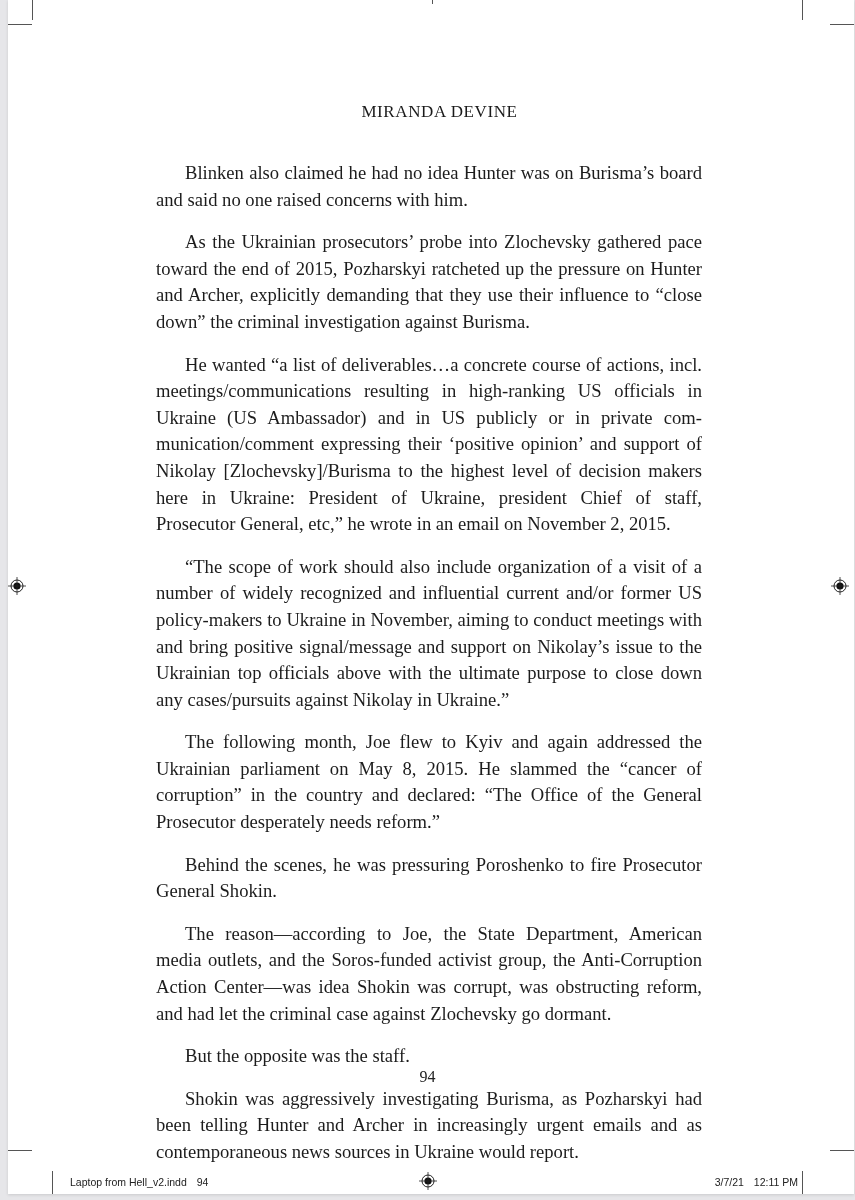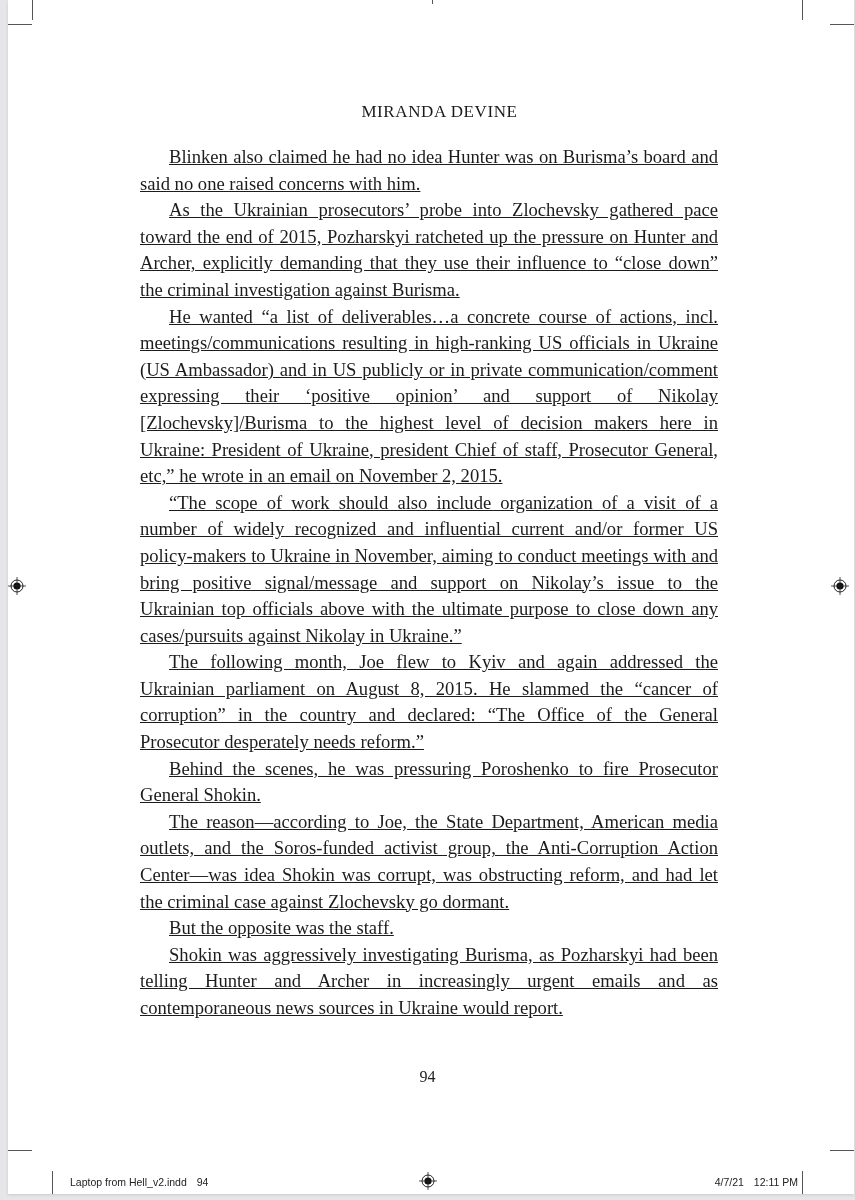--- a/index.html
+++ b/index.html
@@ -46,23 +46,22 @@
       left: 140px;
       top: 144px;
       width: 578px;
       font-family: "Liberation Serif", serif;
       font-size: 18.6px;
       line-height: 26.6px;
       color: #1c1c1c;
       text-align: justify;
     }
     .body-text p {
-      margin: 0;
+      margin: 16px;
       text-indent: 29px;
-      text-decoration: underline;
     }
     .folio {
       position: absolute;
       left: 0;
       width: 855px;
       top: 1068px;
       text-align: center;
       font-family: "Liberation Serif", serif;
       font-size: 16px;
       color: #222;
@@ -114,27 +113,27 @@
   </svg>
 </div>
 
 <div class="header">MIRANDA DEVINE</div>
 
 <div class="body-text">
   <p>Blinken also claimed he had no idea Hunter was on Burisma’s board and said no one raised concerns with him.</p>
   <p>As the Ukrainian prosecutors’ probe into Zlochevsky gathered pace toward the end of 2015, Pozharskyi ratcheted up the pressure on Hunter and Archer, explicitly demanding that they use their influence to “close down” the criminal investigation against Burisma.</p>
   <p>He wanted “a list of deliverables…a concrete course of actions, incl. meetings/communications resulting in high-ranking US officials in Ukraine (US Ambassador) and in US publicly or in private com­munication/comment expressing their ‘positive opinion’ and support of Nikolay [Zlochevsky]/Burisma to the highest level of decision makers here in Ukraine: President of Ukraine, president Chief of staff, Prosecutor General, etc,” he wrote in an email on November 2, 2015.</p>
   <p>“The scope of work should also include organization of a visit of a number of widely recognized and influential current and/or former US policy-makers to Ukraine in November, aiming to conduct meetings with and bring positive signal/message and support on Nikolay’s issue to the Ukrainian top officials above with the ultimate purpose to close down any cases/pursuits against Nikolay in Ukraine.”</p>
-  <p>The following month, Joe flew to Kyiv and again addressed the Ukrainian parliament on August 8, 2015. He slammed the “cancer of corruption” in the country and declared: “The Office of the General Prosecutor desperately needs reform.”</p>
+  <p>The following month, Joe flew to Kyiv and again addressed the Ukrainian parliament on May 8, 2015. He slammed the “cancer of corruption” in the country and declared: “The Office of the General Prosecutor desperately needs reform.”</p>
   <p>Behind the scenes, he was pressuring Poroshenko to fire Prosecutor General Shokin.</p>
   <p>The reason—according to Joe, the State Department, American media outlets, and the Soros-funded activist group, the Anti-Corruption Action Center—was idea Shokin was corrupt, was obstructing reform, and had let the criminal case against Zlochevsky go dormant.</p>
   <p>But the opposite was the staff.</p>
   <p>Shokin was aggressively investigating Burisma, as Pozharskyi had been telling Hunter and Archer in increasingly urgent emails and as contemporaneous news sources in Ukraine would report.</p>
 </div>
 
 <div class="folio">94</div>
 
 <div class="slug left">
   <span>Laptop from Hell_v2.indd</span><span class="gap"></span><span>94</span>
 </div>
 <div class="slug right">
-  <span>4/7/21</span><span class="gap"></span><span>12:11 PM</span>
+  <span>3/7/21</span><span class="gap"></span><span>12:11 PM</span>
 </div>
 
 </body></html>

